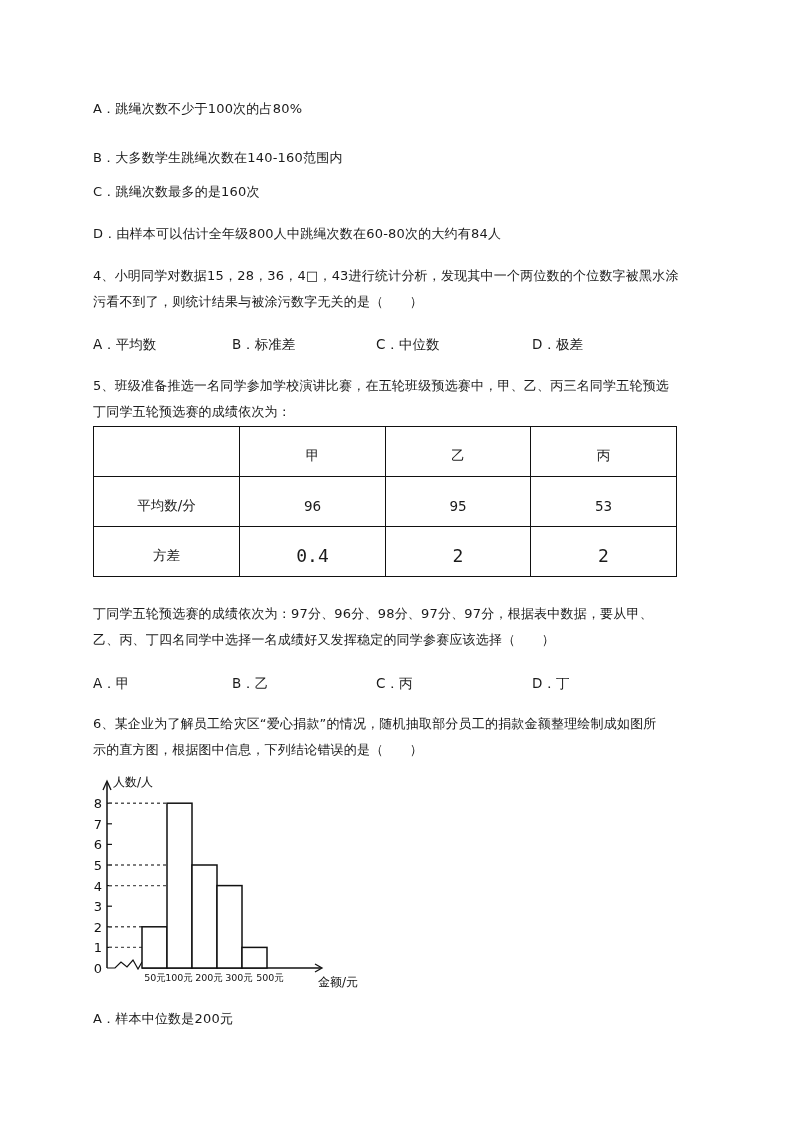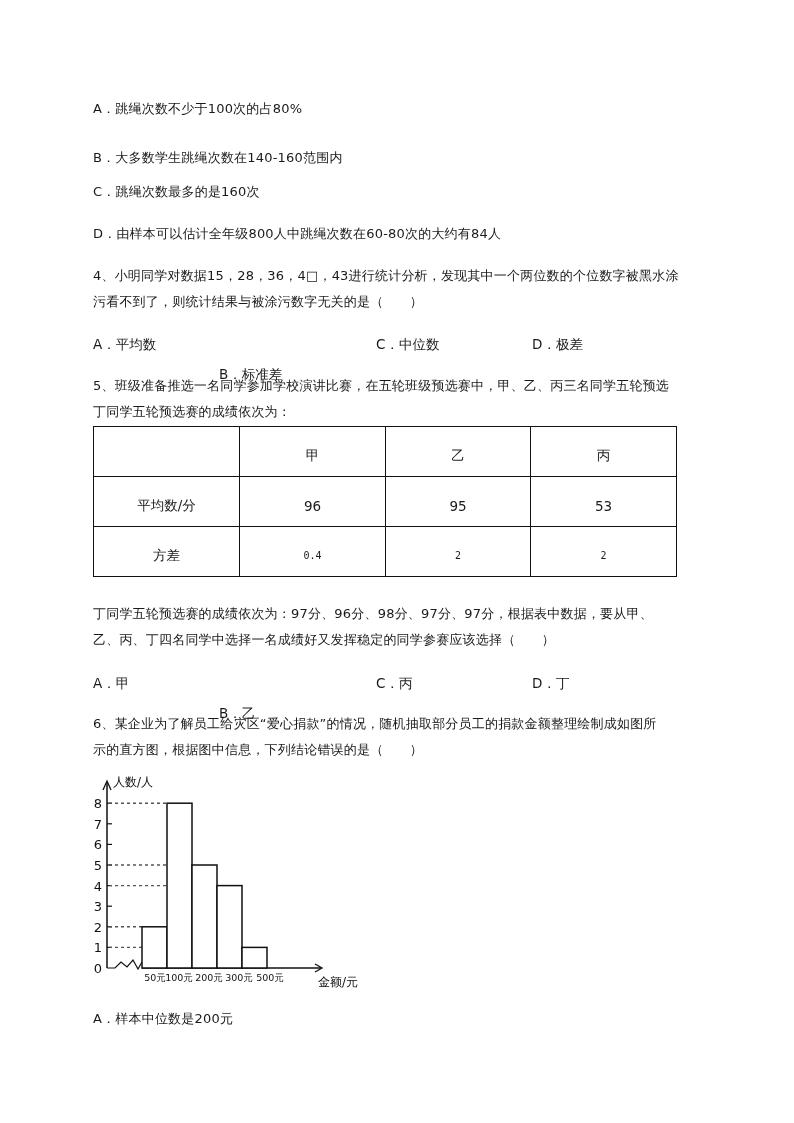--- a/index.html
+++ b/index.html
@@ -8,37 +8,37 @@
     font-family: "DejaVu Sans", "Liberation Sans", sans-serif;
     color: #1a1a1a;
   }
   .line {
     position: absolute; left: 93px; font-size: 13px; line-height: 20px;
     white-space: nowrap; letter-spacing: 0.2px;
   }
   .opt-row { position: absolute; left: 93px; font-size: 13.5px; line-height: 20px; height: 20px; width: 600px; }
   .opt-row span { position: absolute; top: 0; white-space: nowrap; }
   .opt-row span:nth-child(1) { left: 0; text-align: center; }
-  .opt-row span:nth-child(2) { left: 126px; margin-top: 30px; }
+  .opt-row span:nth-child(2) { left: 139px; }
   .opt-row span:nth-child(3) { left: 277px; margin-left: 6px; }
   .opt-row span:nth-child(4) { left: 439px; text-align: right; }
 
   table.stats {
     position: absolute; left: 93px; top: 426px; border-collapse: collapse;
     font-size: 13.5px;
   }
   table.stats td {
     border: 1.5px solid #111; text-align: center; vertical-align: middle;
     height: 50px; padding: 0; padding-top: 8px; box-sizing: border-box;
   }
   table.stats td.c0 { width: 146px; text-align: center; }
   table.stats td.c1 { width: 146px; }
   table.stats td.c2 { width: 145px; }
   table.stats td.c3 { width: 146px; }
-  .num-mono { font-family: "DejaVu Sans Mono", "Liberation Mono", monospace; font-size: 10px; }
+  .num-mono { font-family: "DejaVu Sans Mono", "Liberation Mono", monospace; font-size: 18px; }
 
   #chart { position: absolute; left: 85px; top: 770px; }
   #chart text { font-family: "DejaVu Sans", "Liberation Sans", sans-serif; }
 </style>
 </head>
 <body>
 
 <div class="line" style="top:99px">A．跳绳次数不少于100次的占80%</div>
 <div class="line" style="top:148px">B．大多数学生跳绳次数在140-160范围内</div>
 <div class="line" style="top:182px">C．跳绳次数最多的是160次</div>

